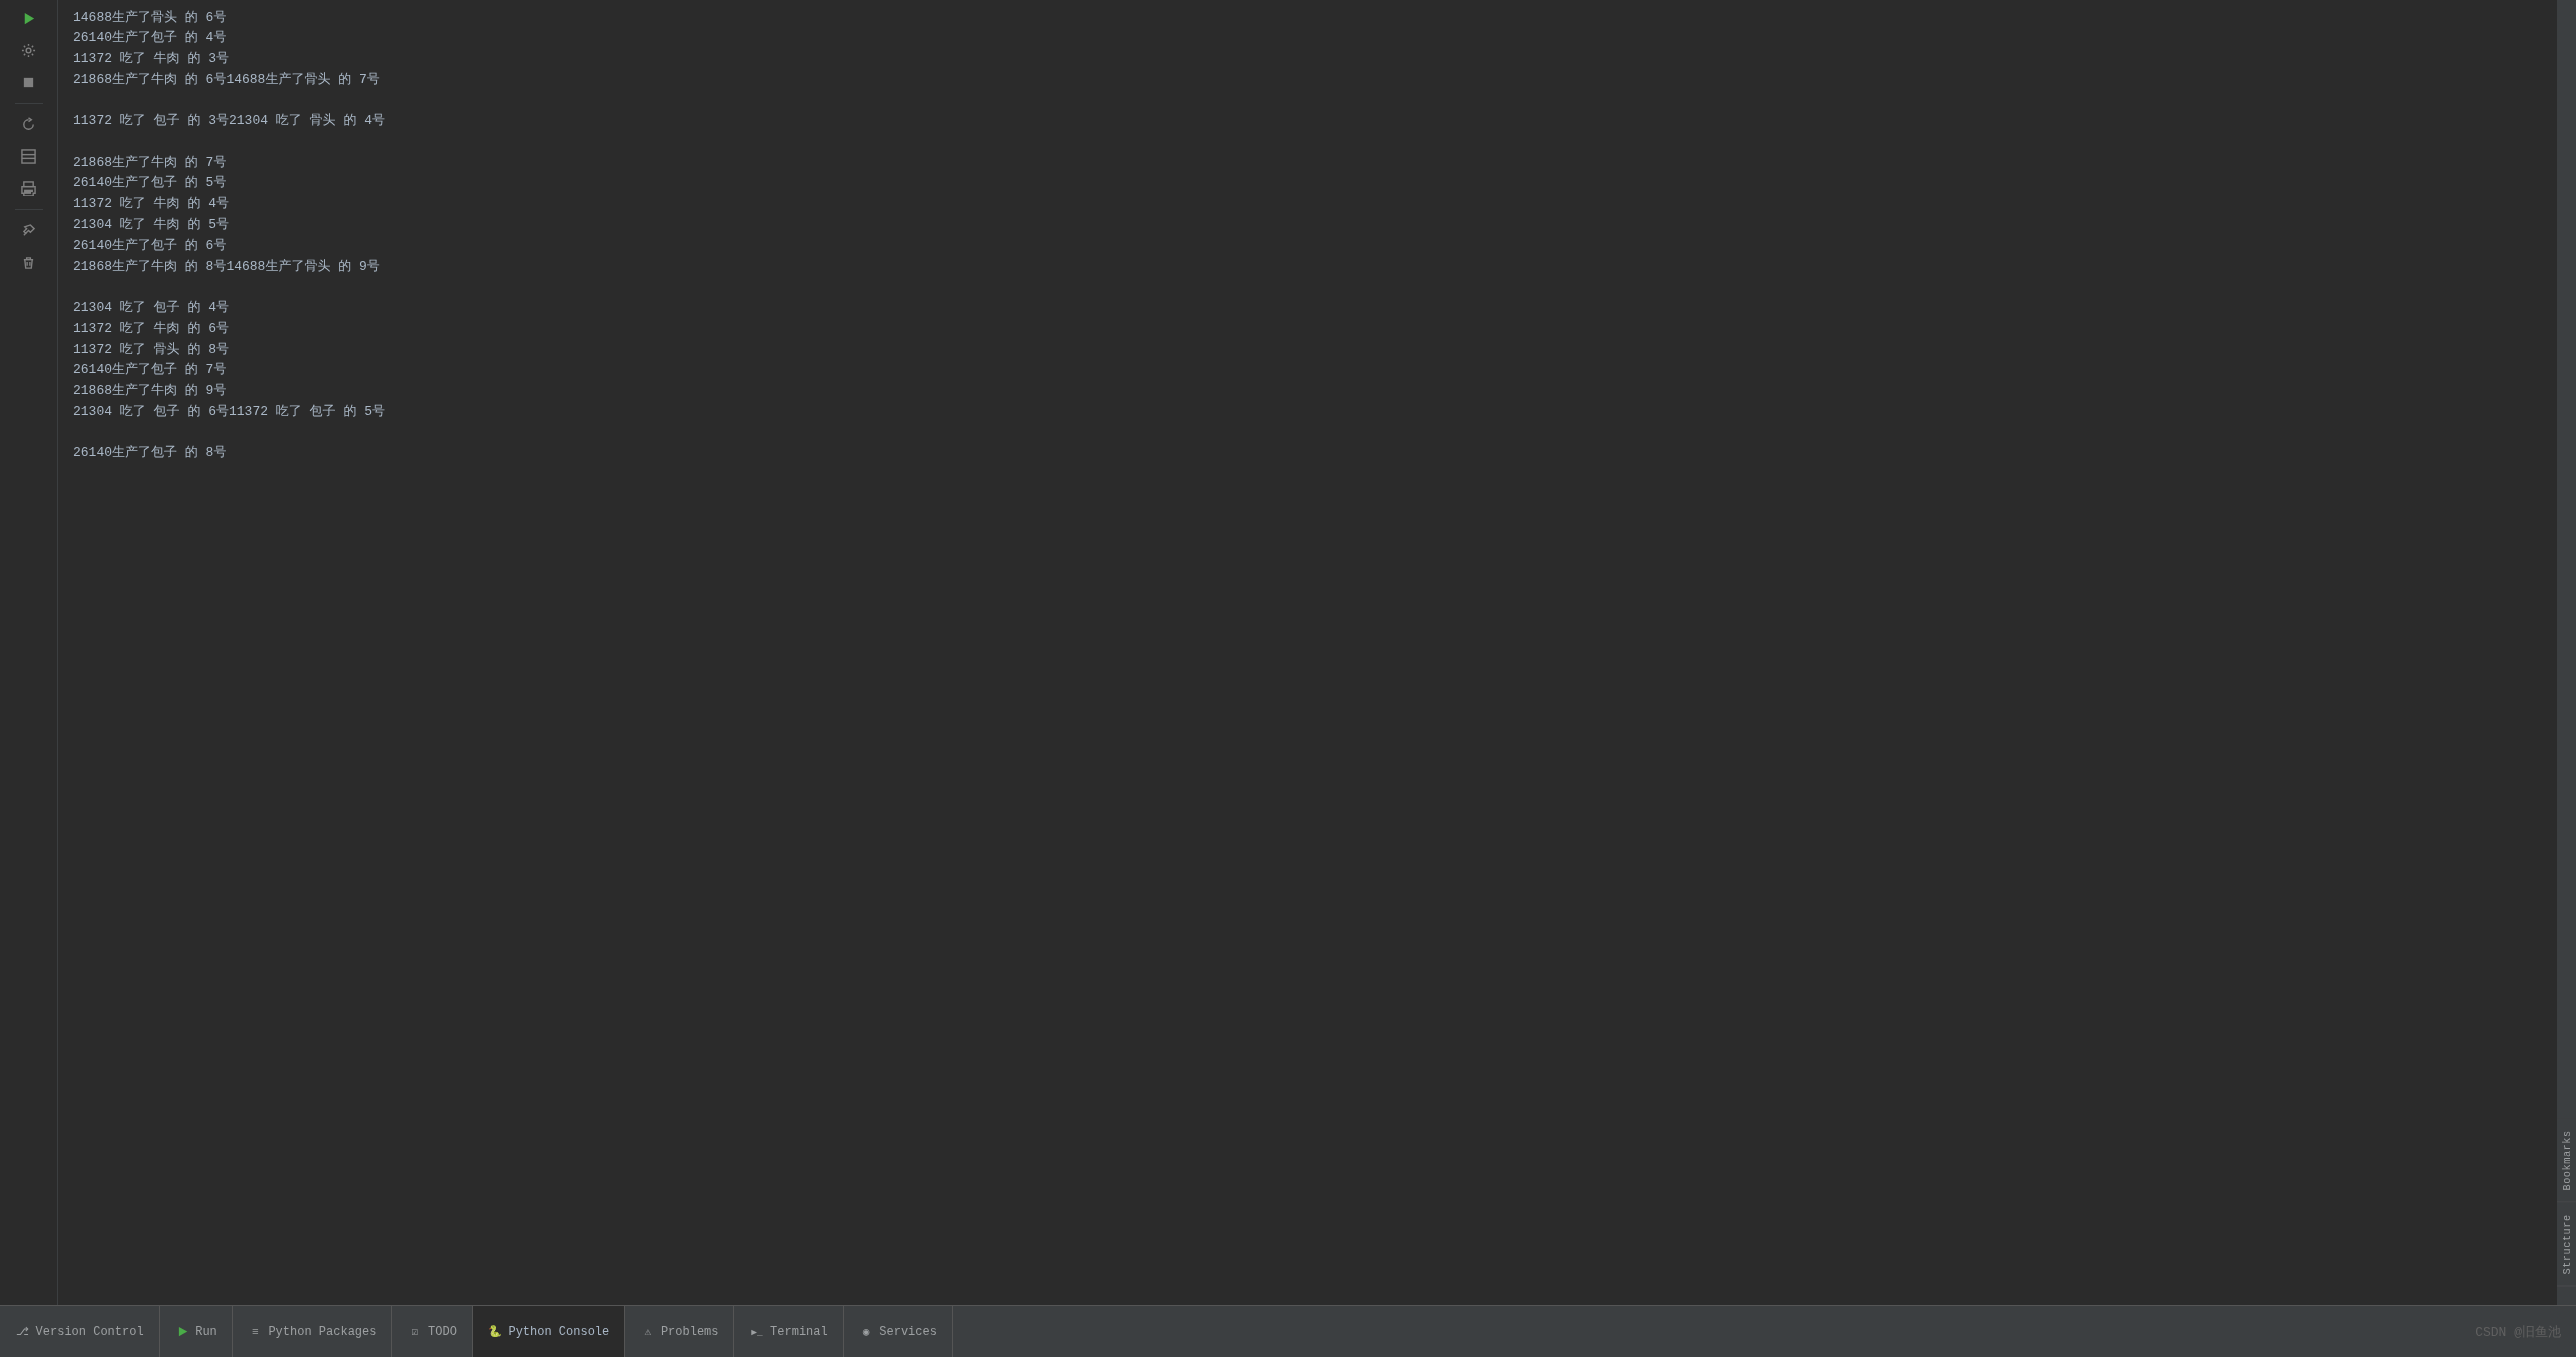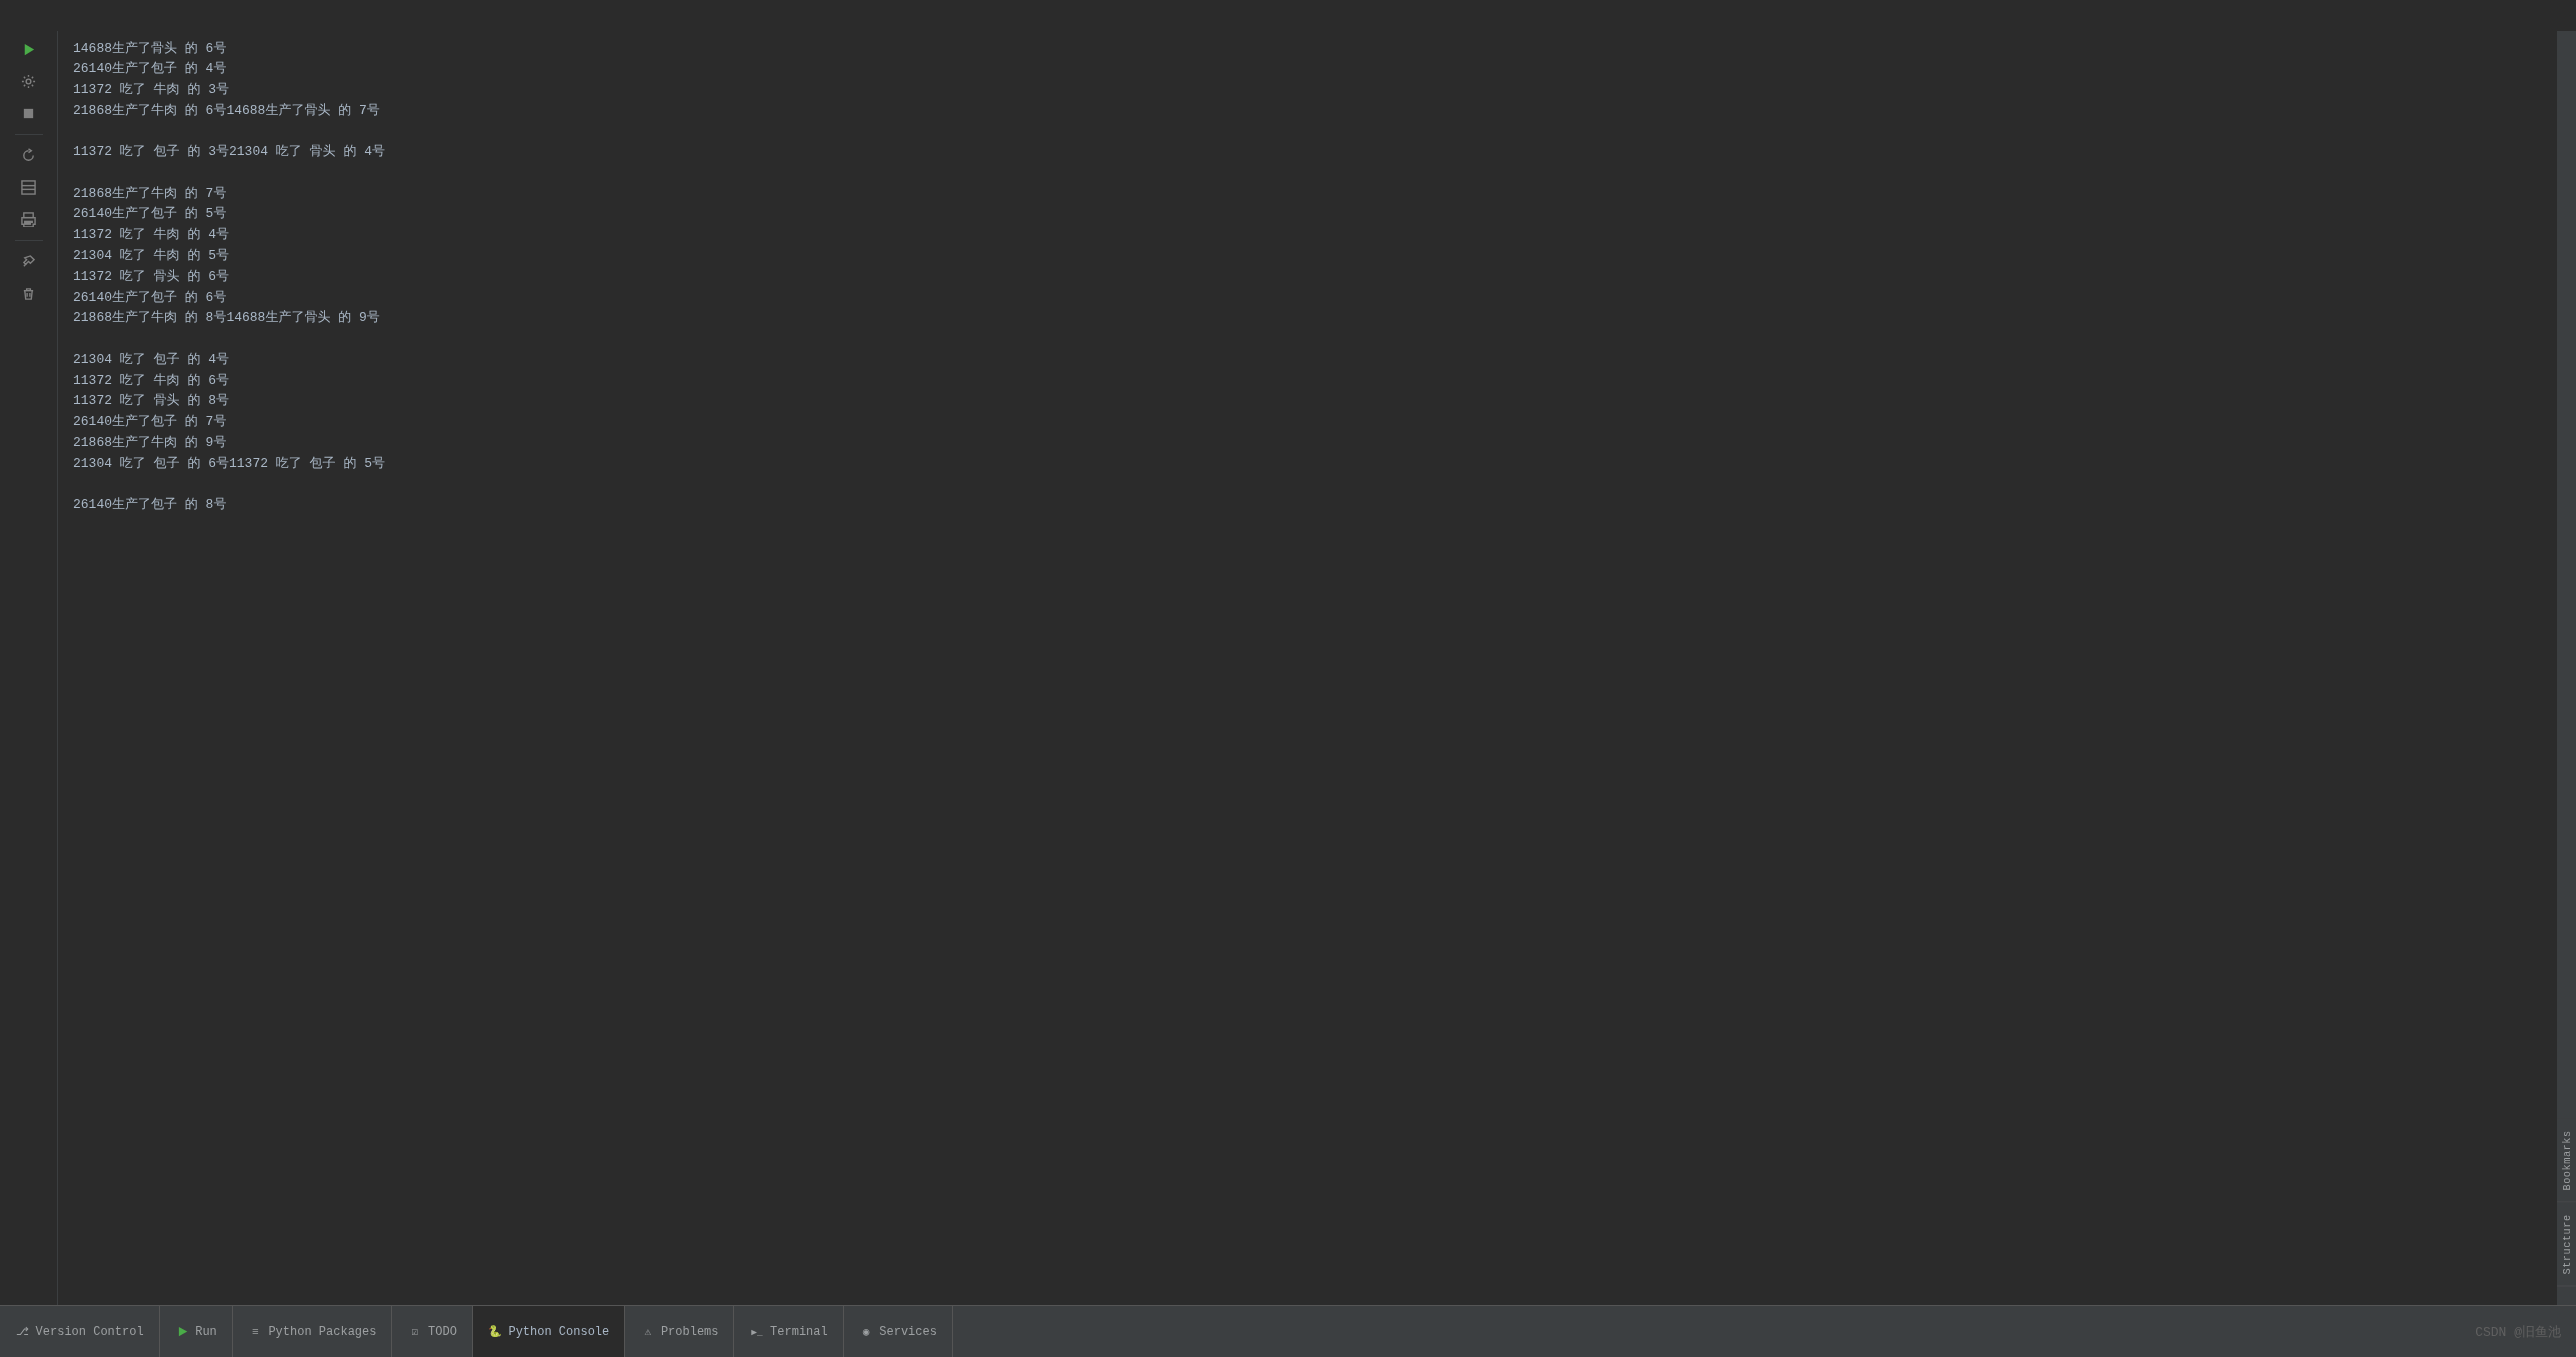--- a/index.html
+++ b/index.html
@@ -13,21 +13,20 @@
       height: 1357px;
       overflow: hidden;
       display: flex;
       flex-direction: column;
     }
 
     .main-area {
       display: flex;
       flex: 1;
       overflow: hidden;
-      margin-top: 31px;
     }
 
     
     .left-toolbar {
       width: 58px;
       background: #2b2b2b;
       display: flex;
       flex-direction: column;
       align-items: center;
       padding-top: 3.7px;
@@ -216,21 +215,20 @@
       <div class="console-line">26140生产了包子 的 4号</div>
       <div class="console-line">11372 吃了 牛肉 的 3号</div>
       <div class="console-line">21868生产了牛肉 的 6号14688生产了骨头 的 7号</div>
       <div class="console-blank"></div>
       <div class="console-line">11372 吃了 包子 的 3号21304 吃了 骨头 的 4号</div>
       <div class="console-blank"></div>
       <div class="console-line">21868生产了牛肉 的 7号</div>
       <div class="console-line">26140生产了包子 的 5号</div>
       <div class="console-line">11372 吃了 牛肉 的 4号</div>
       <div class="console-line">21304 吃了 牛肉 的 5号</div>
-      <div class="console-line">11372 吃了 骨头 的 6号</div>
       <div class="console-line">26140生产了包子 的 6号</div>
       <div class="console-line">21868生产了牛肉 的 8号14688生产了骨头 的 9号</div>
       <div class="console-blank"></div>
       <div class="console-line">21304 吃了 包子 的 4号</div>
       <div class="console-line">11372 吃了 牛肉 的 6号</div>
       <div class="console-line">11372 吃了 骨头 的 8号</div>
       <div class="console-line">26140生产了包子 的 7号</div>
       <div class="console-line">21868生产了牛肉 的 9号</div>
       <div class="console-line">21304 吃了 包子 的 6号11372 吃了 包子 的 5号</div>
       <div class="console-blank"></div>

